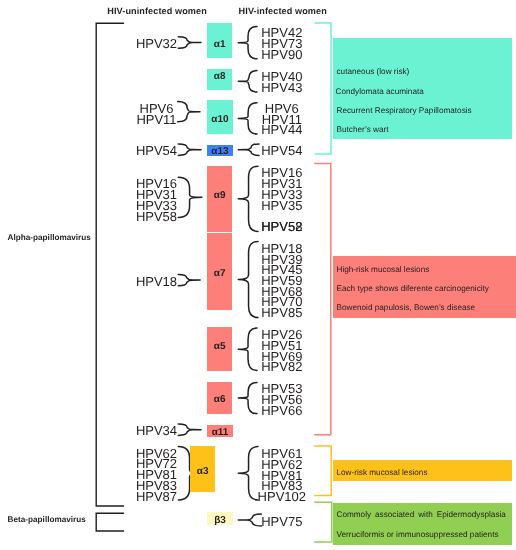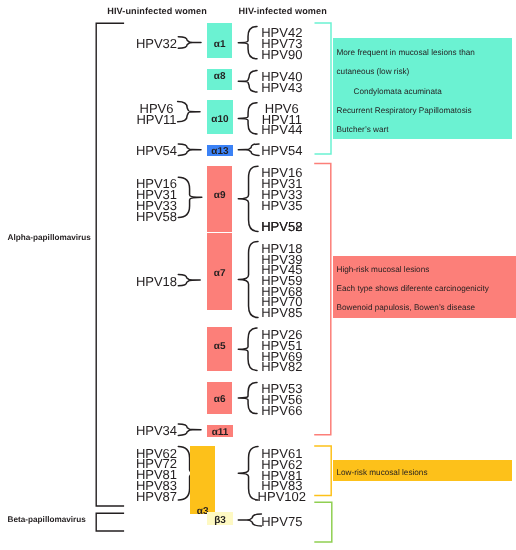--- a/index.html
+++ b/index.html
@@ -79,45 +79,48 @@
     </div>
   <div class="sbox" style="left: 207px; top: 327px; width: 25.3px; height: 43.5px; background: rgb(252, 127, 121); position: absolute;">
       <span style="position: relative; top: -1.9px;">α5</span>
     </div>
   <div class="sbox" style="left: 207px; top: 382px; width: 25.3px; height: 32px; background: rgb(252, 127, 121); position: absolute;">
       <span style="position: relative; top: 1.4px;">α6</span>
     </div>
   <div class="sbox" style="left: 207px; top: 425px; width: 26px; height: 11.5px; background: rgb(252, 127, 121); position: absolute;">
       <span style="position: relative; top: 1.8px;">α11</span>
     </div>
-  <div class="sbox" style="left: 190px; top: 446px; width: 25.3px; height: 68px; background: rgb(253, 193, 26); position: absolute; align-items: flex-end;">
+  <div class="sbox" style="left: 190px; top: 446px; width: 25.3px; height: 46px; background: rgb(253, 193, 26); position: absolute;">
       <span style="position: relative; top: 2.6px;">α3</span>
     </div>
   <div class="sbox" style="left: 207px; top: 511.5px; width: 26px; height: 13.5px; background: #fef9c3; position: absolute;">
       <span style="position: relative; top: 2.6px;">β3</span>
     </div>
 
   <div class="ibox" style="left:332.5px;top:38px;width:179px;height:100.5px;background:#6bf2d2;">
-    <div class="iline" style="left:4px;top:10.3px;">More frequent in mucosal lesions than</div>
     <div class="iline" style="left:4px;top:29.4px;">cutaneous (low risk)</div>
-    <div class="iline" style="left:21px;top:48.5px;">Condylomata acuminata</div>
+    <div class="iline" style="left:3px;top:48.5px;">Condylomata acuminata</div>
     <div class="iline" style="left:4px;top:67.6px;">Recurrent Respiratory Papillomatosis</div>
     <div class="iline" style="left:4px;top:86.7px;">Butcher’s wart</div>
   </div>
 
   <div class="ibox" style="left:332.5px;top:255.5px;width:200px;height:62.5px;background:#fc7f79;">
     <div class="iline" style="left:4px;top:9.7px;">High-risk mucosal lesions</div>
     <div class="iline" style="left:4px;top:28.4px;">Each type shows diferente carcinogenicity</div>
     <div class="iline" style="left:4px;top:47.1px;">Bowenoid papulosis, Bowen’s disease</div>
   </div>
 
   <div class="ibox" style="left:332.5px;top:460px;width:179px;height:20.5px;background:#fdc11a;">
     <div class="iline" style="left:4px;top:8.2px;">Low-risk mucosal lesions</div>
   </div>
 
+  <div class="ibox" style="left:332.5px;top:502.5px;width:179px;height:42.5px;background:#90cf52;">
+    <div class="iline" style="left:4px;top:7.2px;word-spacing:1.7px;">Commoly associated with Epidermodysplasia</div>
+    <div class="iline" style="left:4px;top:27.2px;">Verruciformis or immunosuppressed patients</div>
+  </div>
 
   <div class="hpv lcol" style="top:37.9px;">HPV32</div>
 
   <div class="hpv lcol" style="top:102.5px;">HPV6</div>
   <div class="hpv lcol" style="top:113.5px;">HPV11</div>
 
   <div class="hpv lcol" style="top:145.1px;">HPV54</div>
 
   <div class="hpv lcol" style="top:178.2px;">HPV16</div>
   <div class="hpv lcol" style="top:189px;">HPV31</div>

